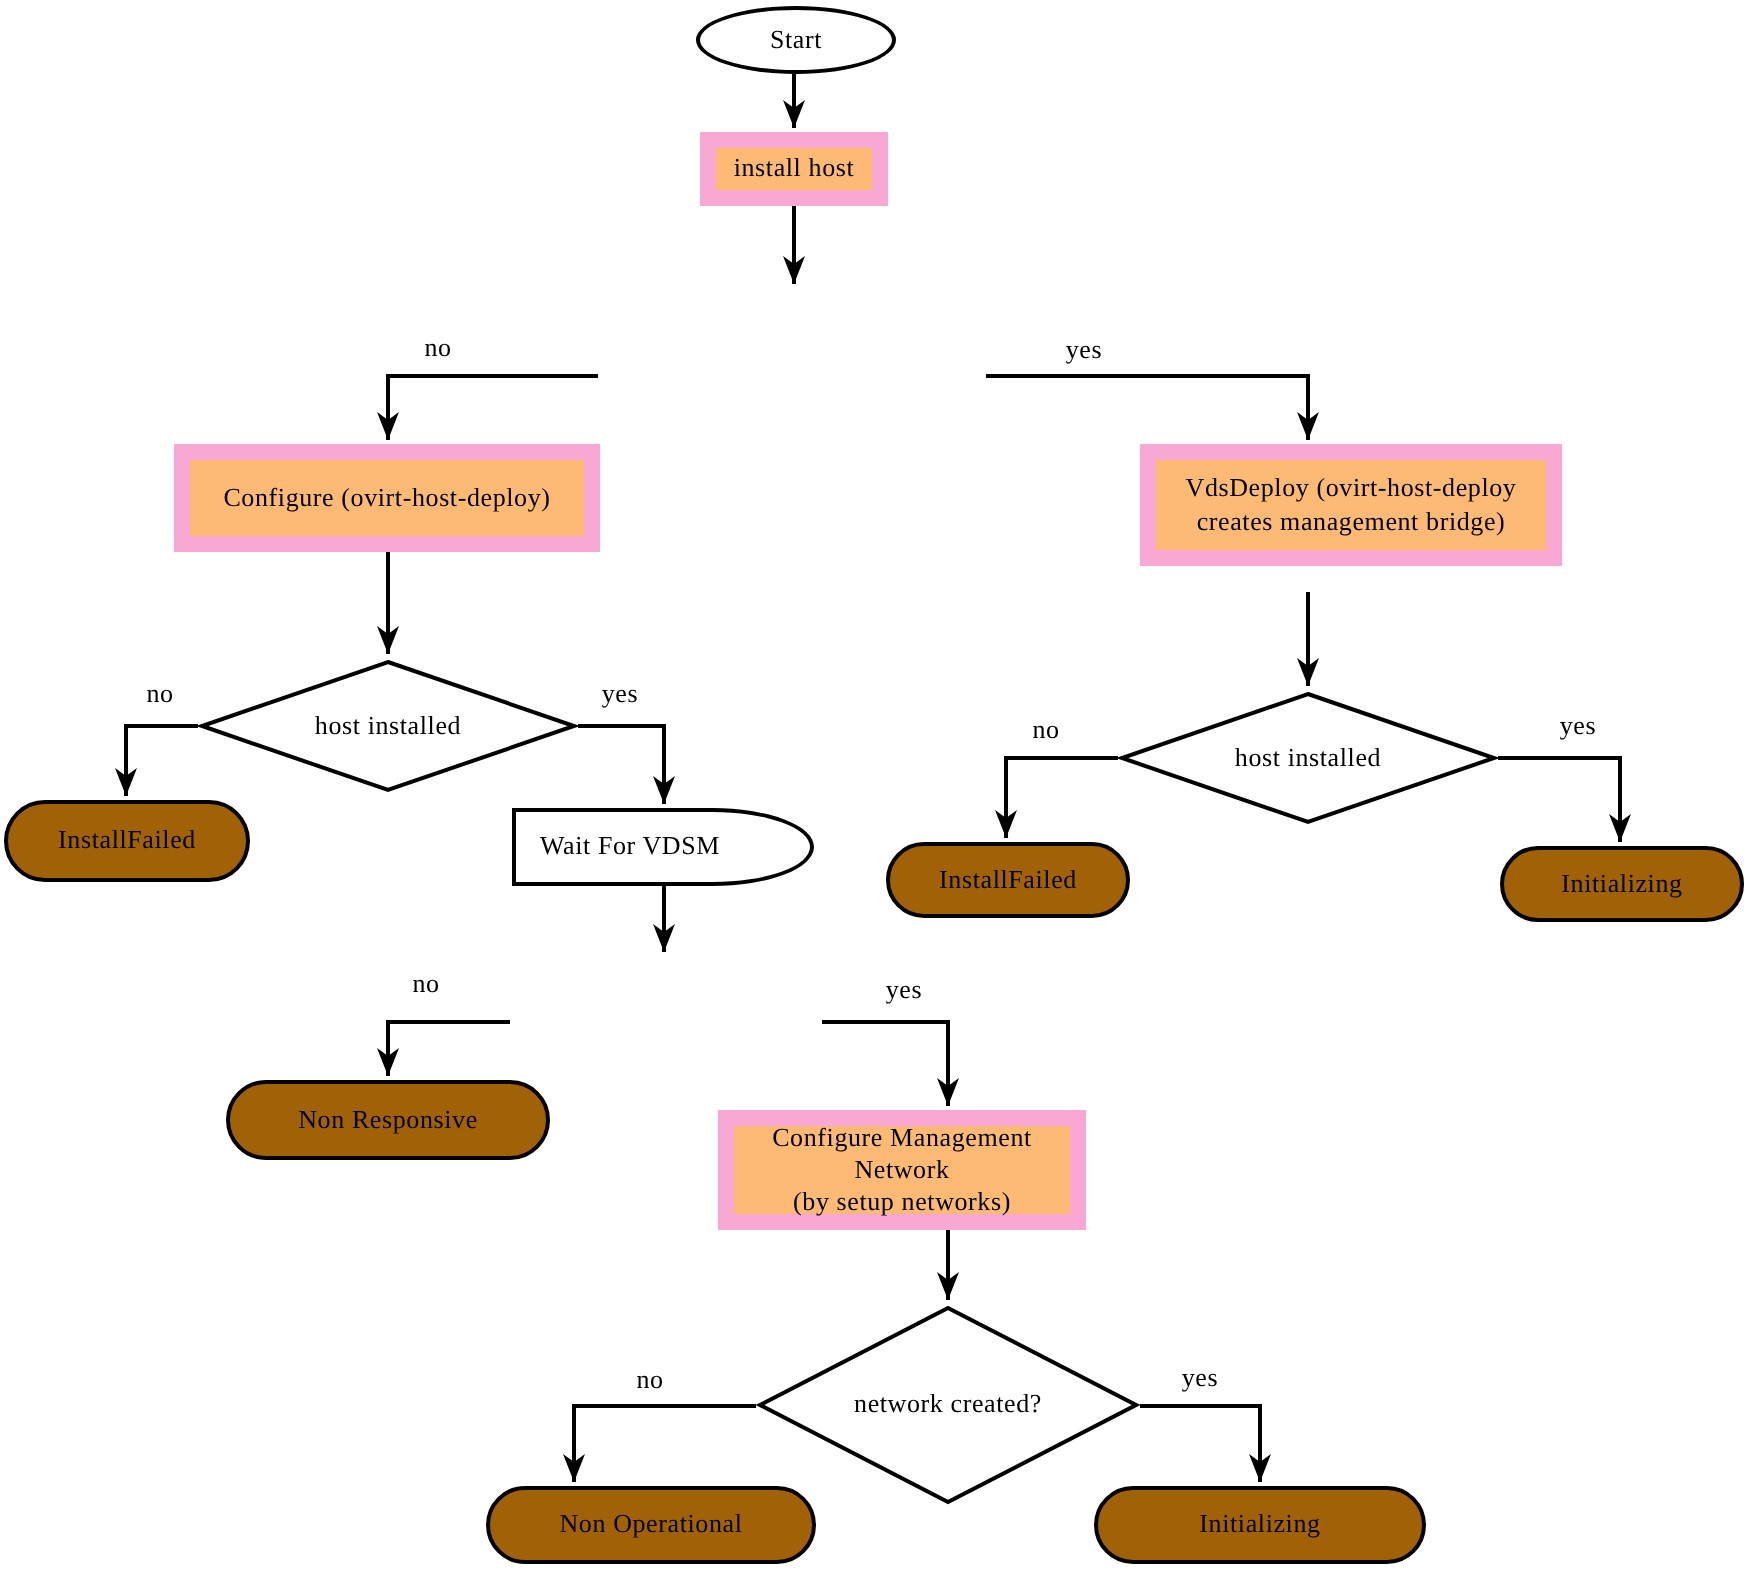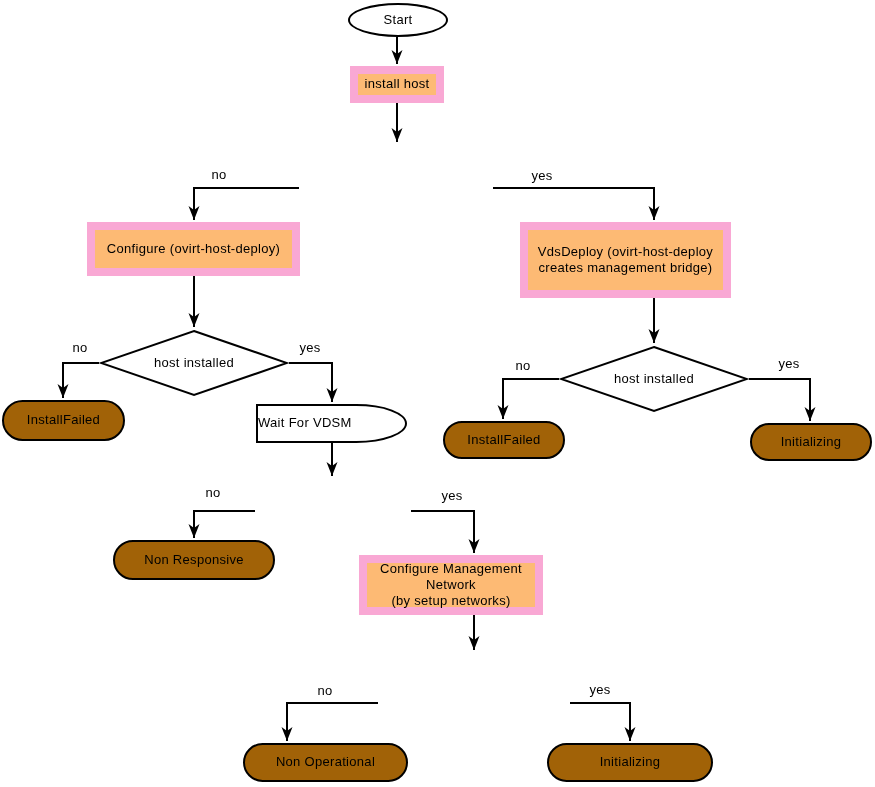--- a/index.html
+++ b/index.html
@@ -1,20 +1,20 @@
 <!DOCTYPE html>
 <html><head>
 <meta charset="utf-8">
 <style>
   html,body{margin:0;padding:0;background:#ffffff;}
   .canvas{
     position:relative;
     width:875px;height:787px;
     background:#ffffff;
-    font-family:Liberation Sans, sans-serif;
+    font-family:Liberation Serif, serif;
     font-size:13px;
     color:#000000;
     overflow:hidden;
   }
   svg.edges{position:absolute;left:0;top:0;}
   svg.edges polyline{fill:none;stroke:#000;stroke-width:2;}
   .node{
     position:absolute;
     box-sizing:border-box;
     display:flex;
@@ -25,21 +25,21 @@
     line-height:1.25;
   }
   .rect{border:8px solid #f9a8d4;background:#fdba74;}
   .ellipse{border:2px solid #000;border-radius:50%;background:#fff;}
   .stadium{border:2px solid #000;border-radius:21px;background:#a16207;}
   .delay{
     border:2px solid #000;background:#fff;
     border-top-right-radius:52px 20px;
     border-bottom-right-radius:52px 20px;
     justify-content:flex-start;
-    padding-left:0;
+    padding-left:12px;
   }
   .dshape{background:transparent;border:none;}
   .dshape svg{position:absolute;left:0;top:0;}
   .dshape polygon{fill:#fff;stroke:#000;stroke-width:2;}
   .dshape .lbl{position:relative;}
   .edge-label{
     position:absolute;
     transform:translate(-50%,-50%);
     letter-spacing:0.3px;
     white-space:nowrap;
@@ -108,30 +108,36 @@
     <span class="lbl">Non Responsive</span>
   </div>
 
   <div class="node rect" style="left:359px;top:555px;width:184px;height:60px">
     <span class="lbl">
       <span>Configure Management Network</span><br>
       <span>(by setup networks)</span>
     </span>
   </div>
 
+  <div class="node dshape" style="left:378px;top:652px;width:192px;height:101px">
+    <svg width="192" height="101">
+        <polygon points="96,2 190,50.5 96,99 2,50.5"></polygon>
+      </svg>
+    <span class="lbl">network created?</span>
+  </div>
 
   <div class="node stadium" style="left:243px;top:743px;width:165px;height:39px">
     <span class="lbl">Non Operational</span>
   </div>
 
   <div class="node stadium" style="left:547px;top:743px;width:166px;height:39px">
     <span class="lbl">Initializing</span>
   </div>
 
-  <div class="node rect" style="left:520px;top:222px;width:211px;height:76px">
+  <div class="node rect" style="left:570px;top:222px;width:211px;height:61px">
     <span class="lbl">
       <span>VdsDeploy (ovirt-host-deploy</span><br>
       <span>creates management bridge)</span>
     </span>
   </div>
 
   <div class="node dshape" style="left:559px;top:345px;width:190px;height:68px">
     <svg width="190" height="68">
         <polygon points="95,2 188,34 95,66 2,34"></polygon>
       </svg>

